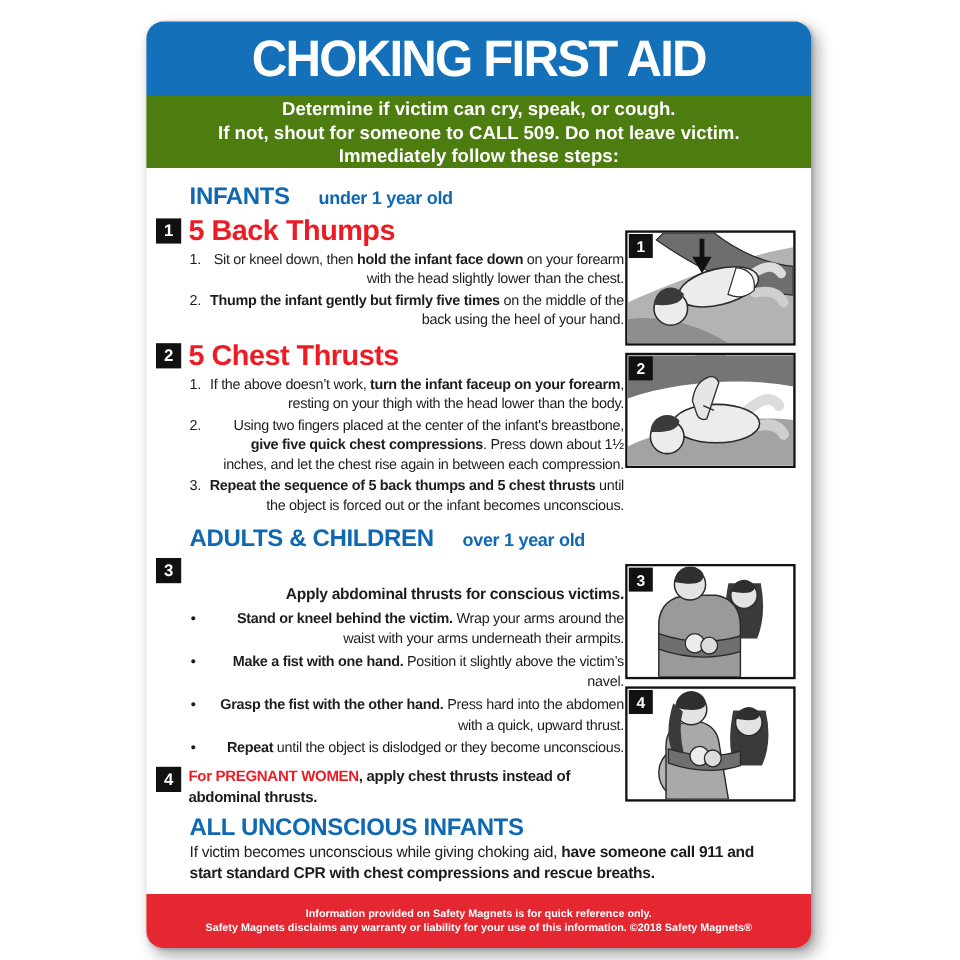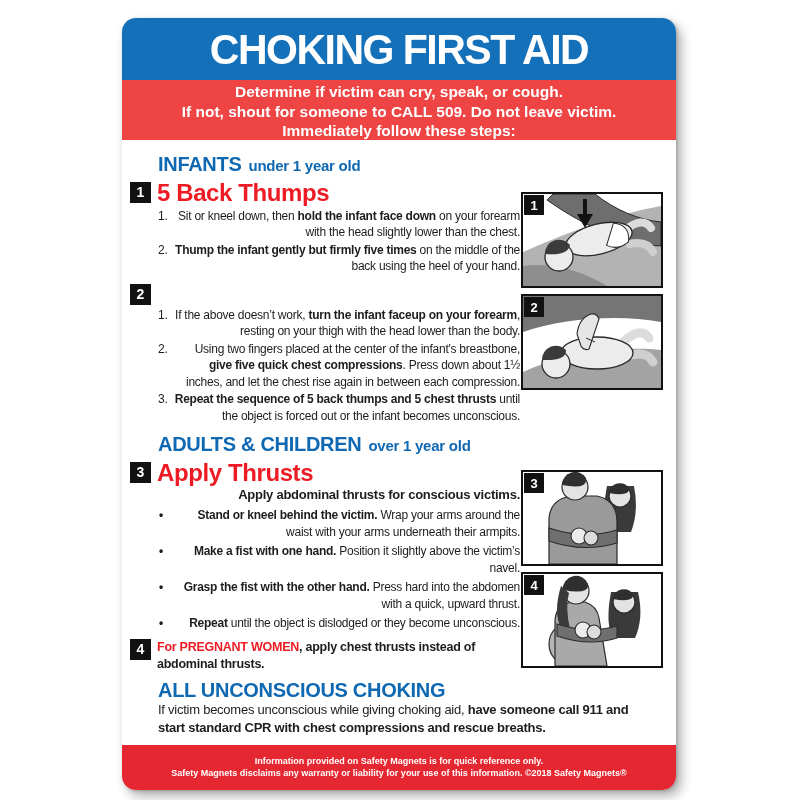--- a/index.html
+++ b/index.html
@@ -20,34 +20,34 @@
     display:flex; align-items:center; justify-content:center;
   }
   .hdr h1 {
     color:#ffffff; font-size:41px; font-weight:bold; letter-spacing:-1.5px;
     transform:scaleY(1.04);
   }
 
   
   .alert {
     position:absolute; top:62px; left:0; right:0; height:60px;
-    background:#ef4444; color:#ffffff; text-align:center;
+    background:#4d7c0f; color:#ffffff; text-align:center;
     font-weight:bold; font-size:15.5px; line-height:19.5px; padding-top:2px;
   }
 
   
   .content {
     position:absolute; top:122px; left:0; right:0; bottom:45px;
     padding:8px 0 0 36px; overflow:hidden; color:#1d1d1f;
     font-size:12px; line-height:16.5px; letter-spacing:-0.25px;
   }
   .narrow { width:362px;text-align:right; }
   .wide { width:500px; }
 
-  .sec-h { display:flex; align-items:baseline; gap:7px; margin-top:8px; }
+  .sec-h { display:flex; align-items:baseline; gap:24px; margin-top:8px; }
   .sec-h .t1 { color:#0f68b2; font-size:20px; font-weight:bold; letter-spacing:-0.3px; }
   .sec-h .t2 { color:#0f68b2; font-size:15px; font-weight:bold; }
   .sec-h.adults { margin-top:12px; }
 
   .step-row { display:flex; align-items:center; gap:6px; margin-left:-28px; margin-top:5px; }
   .badge {
     flex:0 0 auto; width:21px; height:21px; background:#111111; color:#ffffff;
     font-size:14px; font-weight:bold; display:flex; align-items:center; justify-content:center;
     letter-spacing:0;
   }
@@ -117,50 +117,50 @@
         <span class="badge">1</span>
         <span class="step-title">5 Back Thumps</span>
       </div>
       <ol class="num-list narrow">
           <li><span>Sit or kneel down, then </span><b>hold the infant face down</b><span> on your forearm with the head slightly lower than the chest.</span></li>
           <li><b>Thump the infant gently but firmly five times</b><span> on the middle of the back using the heel of your hand.</span></li>
         </ol>
 
       <div class="step-row" style="margin-top:9px">
         <span class="badge">2</span>
+        <span class="step-title">5 Chest Thrusts</span>
       </div>
       <ol class="num-list narrow">
           <li><span>If the above doesn’t work, </span><b>turn the infant faceup on your forearm</b><span>, resting on your thigh with the head lower than the body.</span></li>
           <li><span>Using two fingers placed at the center of the infant's breastbone, </span><b>give five quick chest compressions</b><span>. Press down about 1½ inches, and let the chest rise again in between each compression.</span></li>
           <li><b>Repeat the sequence of 5 back thumps and 5 chest thrusts</b><span> until the object is forced out or the infant becomes unconscious.</span></li>
         </ol>
 
       <div class="sec-h adults">
         <span class="t1">ADULTS &amp; CHILDREN</span>
         <span class="t2">over 1 year old</span>
       </div>
 
       <div class="step-row">
         <span class="badge">3</span>
-        <span class="step-title">Apply Thrusts</span>
       </div>
       <div class="intro narrow"><b>Apply abdominal thrusts for conscious victims.</b></div>
       <ul class="bullet-list narrow">
           <li><b>Stand or kneel behind the victim.</b><span> Wrap your arms around the waist with your arms underneath their armpits.</span></li>
           <li><b>Make a fist with one hand.</b><span> Position it slightly above the victim’s navel.</span></li>
           <li><b>Grasp the fist with the other hand.</b><span> Press hard into the abdomen with a quick, upward thrust.</span></li>
           <li><b>Repeat</b><span> until the object is dislodged or they become unconscious.</span></li>
         </ul>
 
       <div class="step4-row">
         <span class="badge">4</span>
         <span class="step4-text"><b class="c-red">For PREGNANT WOMEN</b><b>, apply chest thrusts instead of abdominal thrusts.</b></span>
       </div>
 
-      <div class="unc-h">ALL UNCONSCIOUS CHOKING</div>
+      <div class="unc-h">ALL UNCONSCIOUS INFANTS</div>
       <div class="unc-p wide"><span>If victim becomes unconscious while giving choking aid, </span><b>have someone call 911 and start standard CPR with chest compressions and rescue breaths.</b></div>
 
     </div>
 
     <div class="fig" id="fig1">
       <span class="fbadge">1</span>
       <svg viewBox="0 0 138 92" aria-hidden="true">
         <rect width="138" height="92" fill="#ffffff"></rect>
         <path d="M0,58 C36,42 92,20 138,12 L138,92 L0,92 Z" fill="#b3b3b3"></path>
         <path d="M0,72 C28,68 58,76 84,92 L0,92 Z" fill="#8e8e8e"></path>

